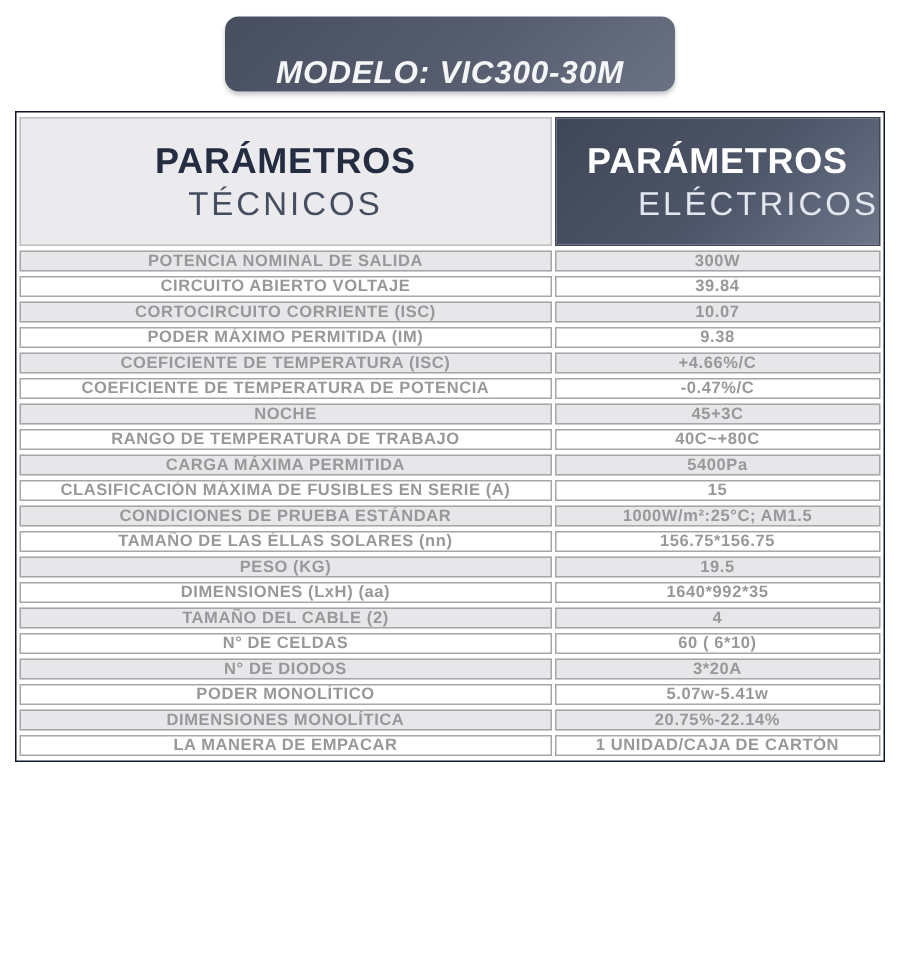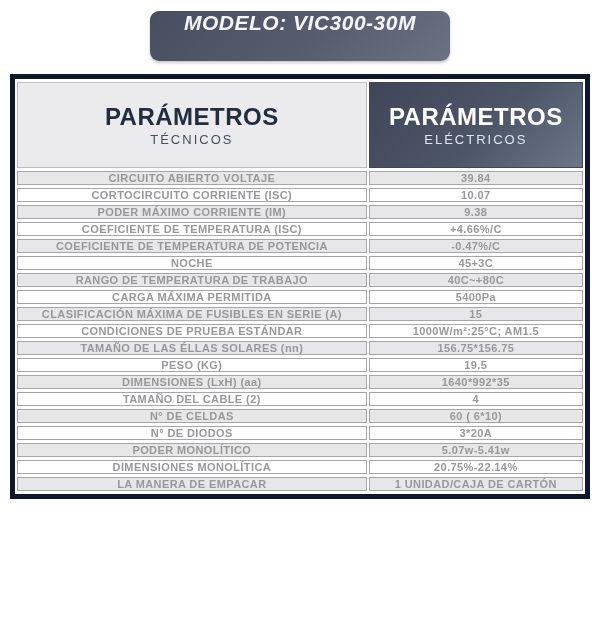--- a/index.html
+++ b/index.html
@@ -8,36 +8,36 @@
     background: #ffffff;
     font-family: "Liberation Sans", sans-serif;
     overflow: hidden;
   }
   
   .badge {
     width: 300px; height: 50px;
     margin: 11px auto 13px auto;
     border-radius: 9px;
     background: linear-gradient(135deg, #474e60 0%, #565d6f 55%, #6b7284 100%);
-    display: flex; align-items: flex-start; justify-content: center;
+    display: flex; align-items: flex-end; justify-content: center;
     box-shadow: 0 2px 3px rgba(40,45,60,0.25);
   }
   .badge span {
     color: #f4f5f7;
     font-size: 21px;
     font-weight: bold;
     font-style: italic;
     letter-spacing: 0.5px;
     white-space: nowrap;
   }
   
   .table-wrap {
     width: 580px;
     margin: 0 auto;
-    border: 5px solid #0f172a;
+    border: 1px solid #0f172a;
     background: #ffffff;
   }
   table {
     width: 100%;
     border-collapse: separate;
     border-spacing: 2px 3px;
     table-layout: fixed;
   }
   col.c-label { width: 62%; }
   col.c-value { width: 38%; }
@@ -55,29 +55,29 @@
   }
   .hdr-title {
     display: block;
     font-size: 24px;
     font-weight: bold;
     letter-spacing: 0.5px;
     line-height: 1.25;
   }
   .hdr-sub {
     display: block;
-    font-size: 13px;
+    font-size: 22px;
     font-weight: normal;
     letter-spacing: 2px;
     line-height: 1.2;
   }
   .th-tech .hdr-title { color: #232c41; }
   .th-tech .hdr-sub   { color: #454e61; }
   .th-elec .hdr-title { color: #ffffff; }
-  .th-elec .hdr-sub   { color: #e2e6ee; }
+  .th-elec .hdr-sub   { color: #e2e6ee; text-align: right; }
   td {
     height: 14px;
     padding: 0 4px;
     border: 1px solid #a6a6a8;
     text-align: center;
     vertical-align: middle;
     font-size: 11px;
     font-weight: bold;
     letter-spacing: 0.4px;
     color: #98989b;
@@ -106,34 +106,38 @@
           <span class="hdr-title">PARÁMETROS</span>
           <span class="hdr-sub">TÉCNICOS</span>
         </th>
         <th class="th-elec">
           <span class="hdr-title">PARÁMETROS</span>
           <span class="hdr-sub">ELÉCTRICOS</span>
         </th>
       </tr>
     </thead>
     <tbody>
+  <tr>
+    <td>POTENCIA NOMINAL DE SALIDA</td>
+    <td>300W</td>
+  </tr>
 
   <tr>
     <td>CIRCUITO ABIERTO VOLTAJE</td>
     <td>39.84</td>
   </tr>
 
 
   <tr>
     <td>CORTOCIRCUITO CORRIENTE (ISC)</td>
     <td>10.07</td>
   </tr>
 
   <tr>
-    <td>PODER MÁXIMO CORRIENTE (IM)</td>
+    <td>PODER MÁXIMO PERMITIDA (IM)</td>
     <td>9.38</td>
   </tr>
 
 
   <tr>
     <td>COEFICIENTE DE TEMPERATURA (ISC)</td>
     <td>+4.66%/C</td>
   </tr>
 
   <tr>

